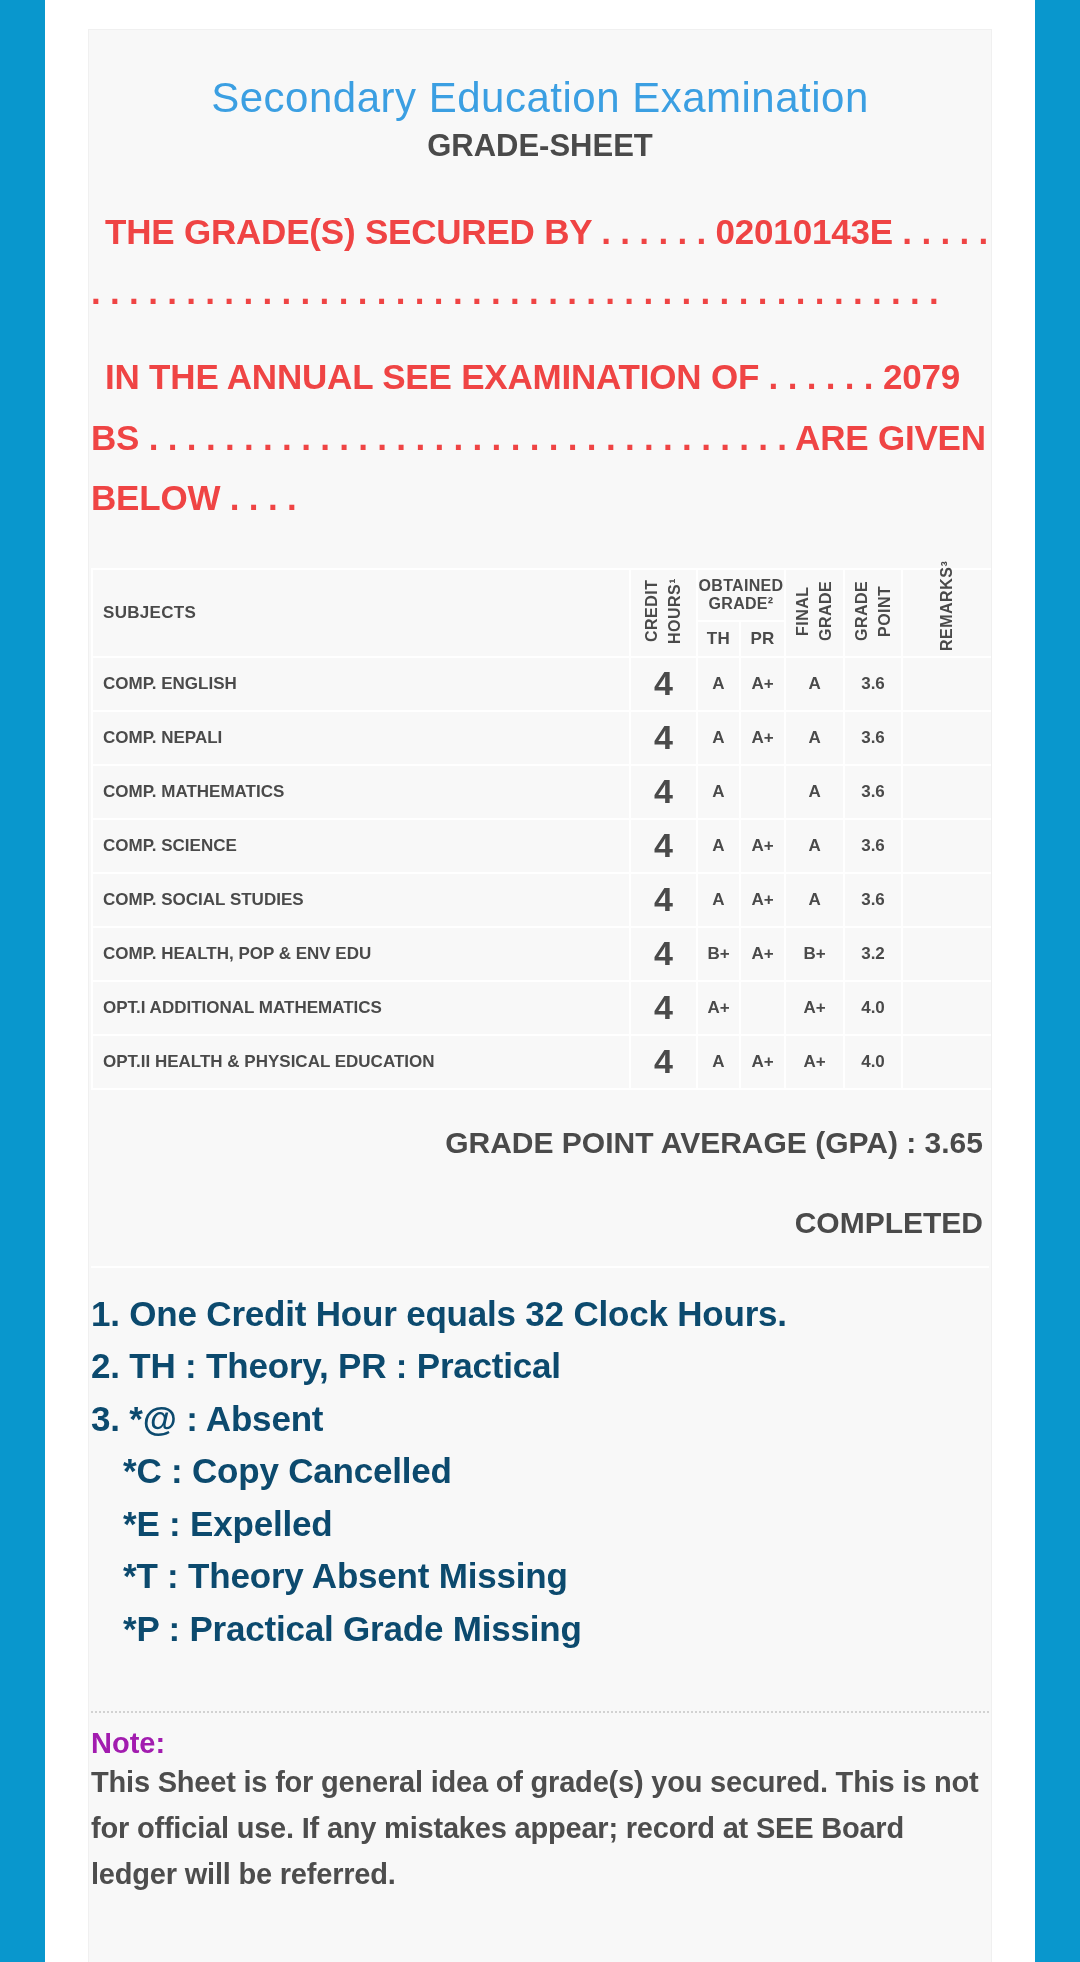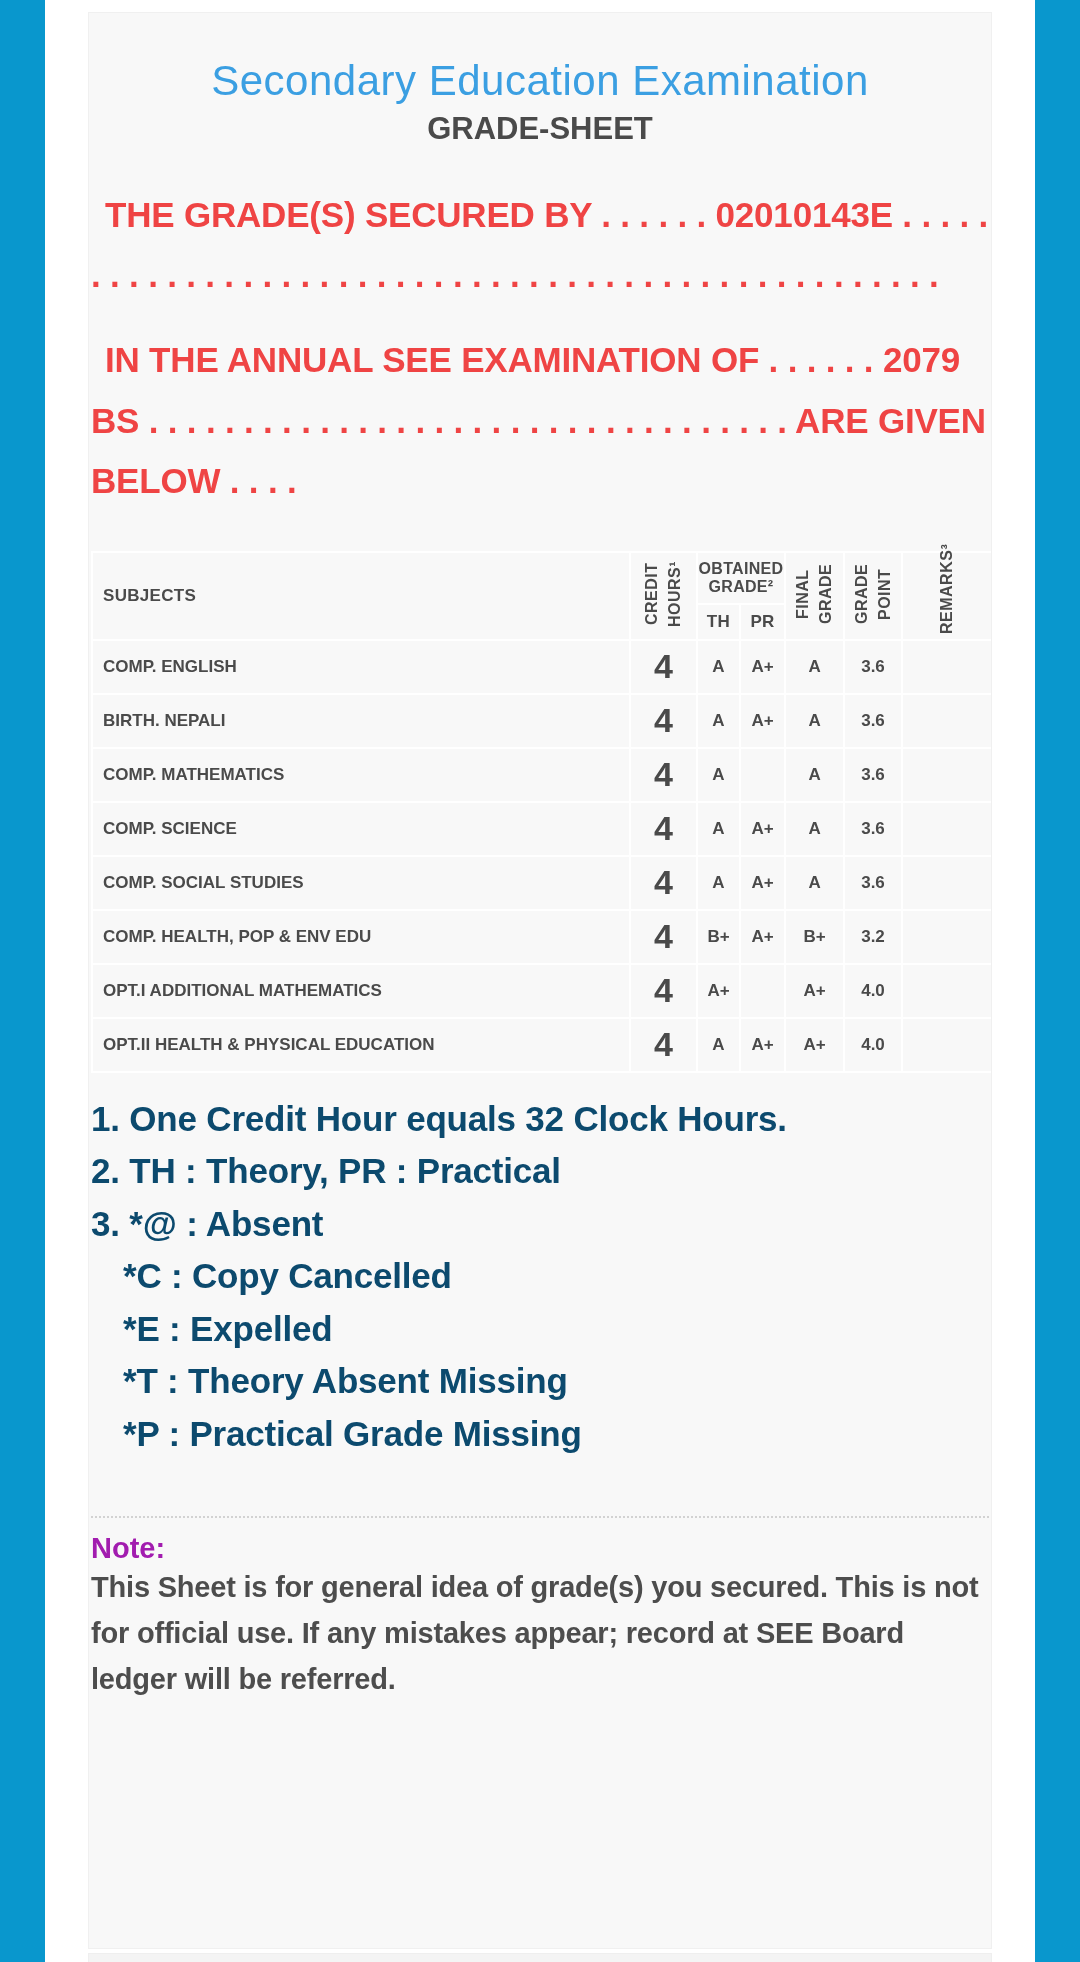--- a/index.html
+++ b/index.html
@@ -8,21 +8,21 @@
     background: #0997cd;
     font-family: "Liberation Sans", "DejaVu Sans", sans-serif;
     color: #4a4a4a;
     overflow: hidden;
   }
   .page-strip {
     width: 990px;
     height: 1962px;
     margin-left: 45px;
     background: #ffffff;
-    padding-top: 12px;
+    padding-top: 29px;
     overflow: hidden;
   }
   .card {
     width: 904px;
     height: 1937px;
     margin: 0 auto;
     background: #f8f8f8;
     border: 1px solid #f0f0f0;
     overflow: hidden;
     padding: 0 2px;
@@ -166,21 +166,21 @@
     <td class="subject-cell">COMP. ENGLISH</td>
     <td class="credit-cell">4</td>
     <td class="th-cell">A</td>
     <td class="pr-cell">A+</td>
     <td class="final-cell">A</td>
     <td class="gp-cell">3.6</td>
     <td class="remarks-cell"></td>
   </tr>
 
   <tr class="grade-row">
-    <td class="subject-cell">BIRTH. NEPALI</td>
+    <td class="subject-cell">COMP. NEPALI</td>
     <td class="credit-cell">4</td>
     <td class="th-cell">A</td>
     <td class="pr-cell">A+</td>
     <td class="final-cell">A</td>
     <td class="gp-cell">3.6</td>
     <td class="remarks-cell"></td>
   </tr>
 
   <tr class="grade-row">
     <td class="subject-cell">COMP. MATHEMATICS</td>
@@ -237,20 +237,24 @@
     <td class="credit-cell">4</td>
     <td class="th-cell">A</td>
     <td class="pr-cell">A+</td>
     <td class="final-cell">A+</td>
     <td class="gp-cell">4.0</td>
     <td class="remarks-cell"></td>
   </tr>
 </tbody>
     </table>
 
+    <div class="summary">
+      <div class="gpa-line">GRADE POINT AVERAGE (GPA) : 3.65</div>
+      <div class="completion-status">COMPLETED</div>
+    </div>
 
     <ul class="footnotes">
   <li class="footnote">1. One Credit Hour equals 32 Clock Hours.</li>
 
   <li class="footnote">2. TH : Theory, PR : Practical</li>
 
   <li class="footnote">3. *@ : Absent</li>
 
   <li class="footnote indent">*C : Copy Cancelled</li>
 

